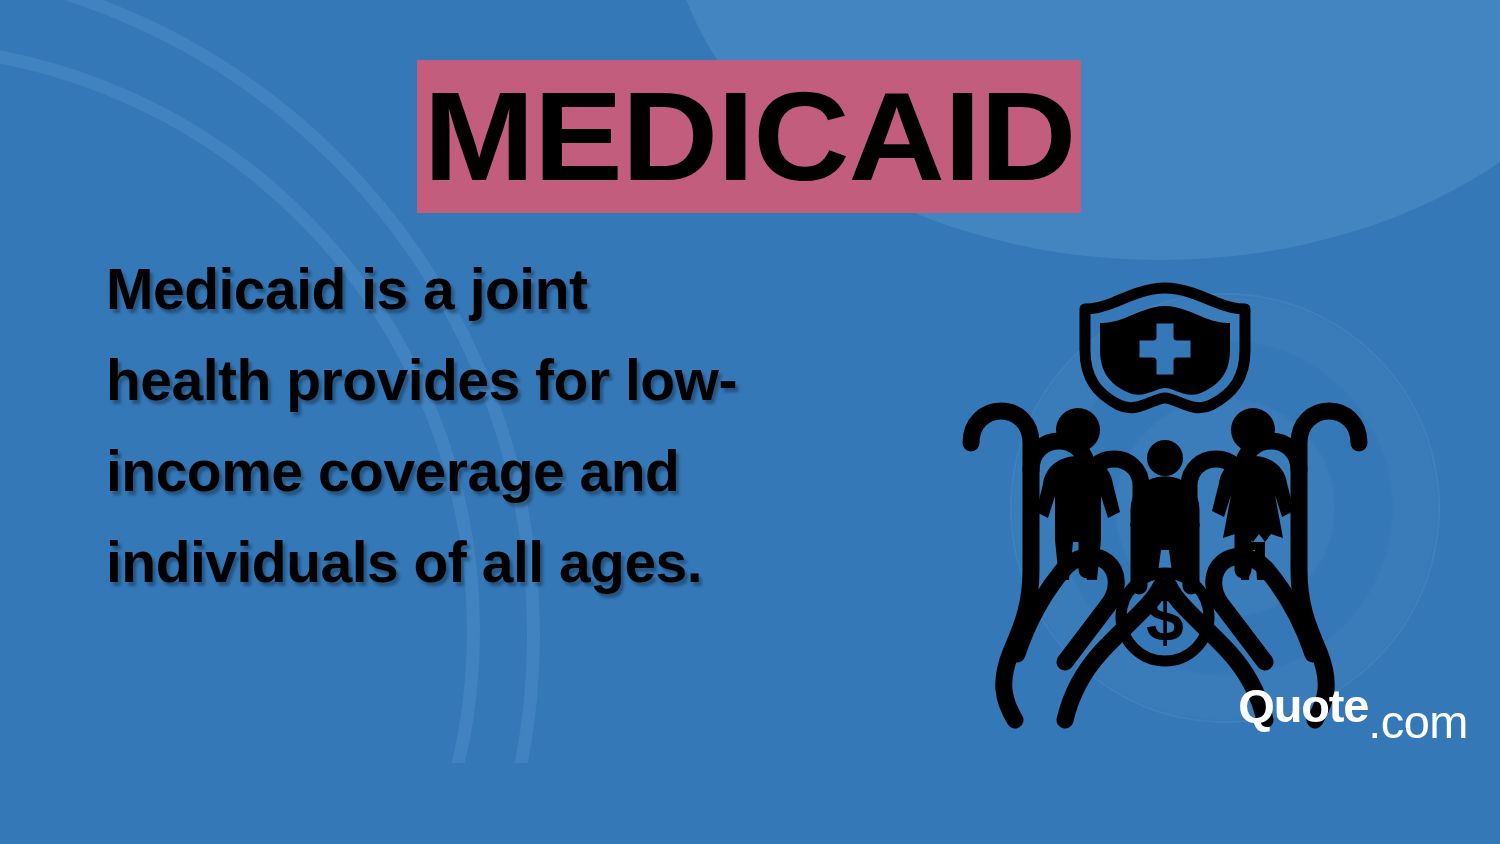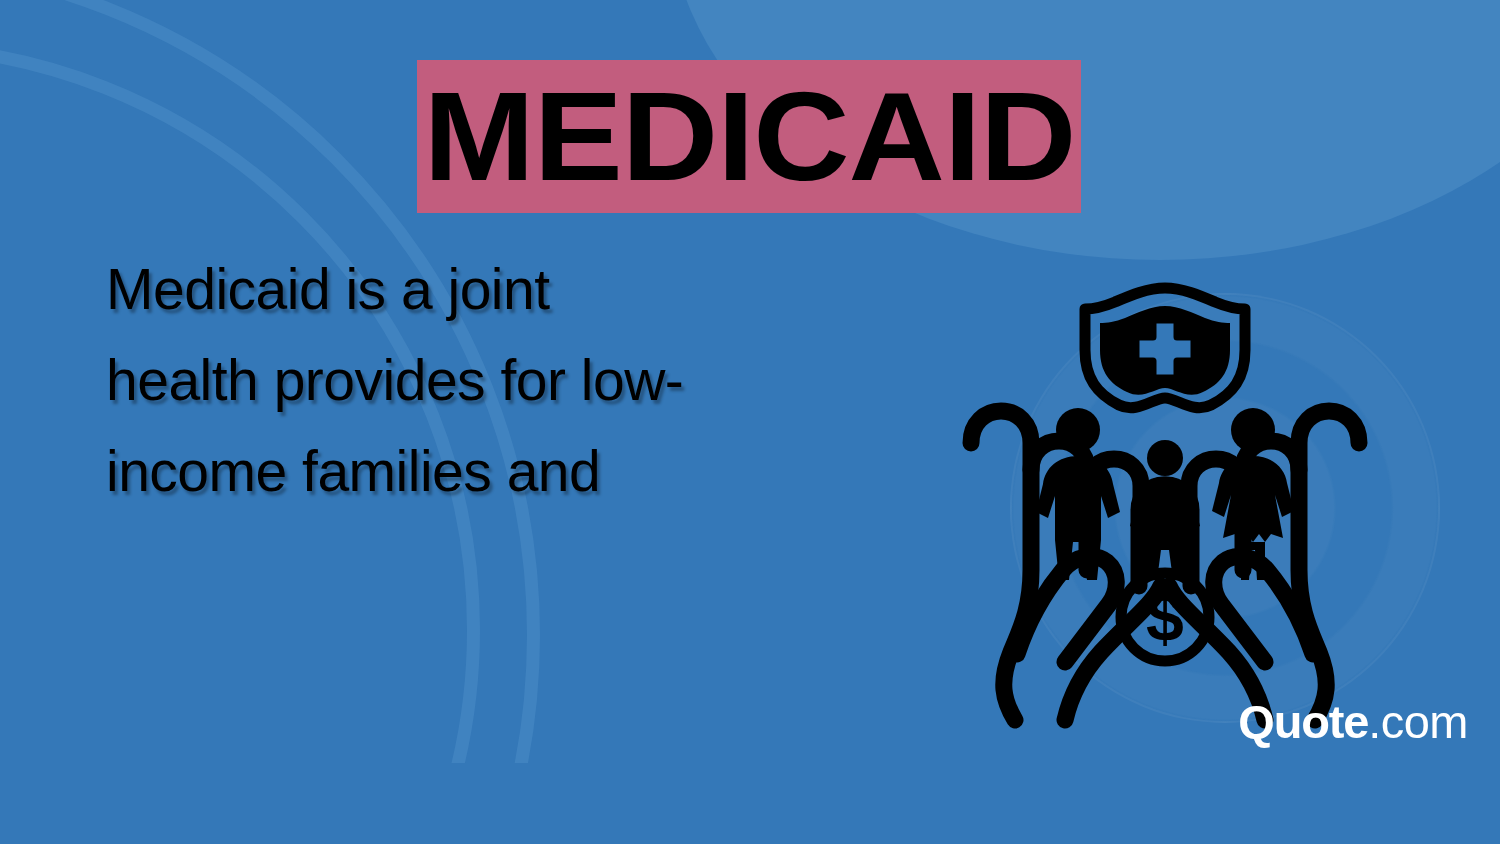--- a/index.html
+++ b/index.html
@@ -109,21 +109,21 @@
   
   .body-copy {
     position: absolute;
     left: 106px;
     top: 244px;
     width: 760px;
   }
 
   .body-line {
     font-family: "Liberation Sans", sans-serif;
-    font-weight: 400;
+    font-weight: 700;
     font-size: 57px;
     line-height: 91px;
     color: #000000;
     letter-spacing: -0.5px;
     white-space: nowrap;
     text-shadow: 3px 4px 3px rgba(0,0,0,0.30);
   }
 
   
   .illustration {
@@ -153,20 +153,21 @@
     color: #ffffff;
     letter-spacing: -1.2px;
   }
 
   .logo-dotcom {
     font-family: "Liberation Sans", sans-serif;
     font-weight: 400;
     font-size: 47px;
     color: #ffffff;
     letter-spacing: -0.5px;
+    margin-top: 16px;
   }
 </style>
 </head>
 <body>
 
 <div class="card">
 
   <div class="bg-layer">
     <div class="bg-blob-topright"></div>
     <div class="bg-arc bg-arc-1"></div>
@@ -174,21 +175,22 @@
     <div class="bg-watermark"></div>
   </div>
 
   <div class="title-banner">
     <span class="title-text">MEDICAID</span>
   </div>
 
   <div class="body-copy">
     <div class="body-line">Medicaid is a joint</div>
     <div class="body-line">health provides for low-</div>
-    <div class="body-line">income families and</div>
+    <div class="body-line">income coverage and</div>
+    <div class="body-line">individuals of all ages.</div>
   </div>
 
   <div class="illustration">
     <svg viewBox="0 0 500 450" xmlns="http://www.w3.org/2000/svg" aria-hidden="true">
 
       <g fill="none" stroke="#000000" stroke-width="17" stroke-linecap="round" stroke-linejoin="round">
 
         <path d="M56 163 C56 143 70 131 86 131 C102 131 116 143 116 163
                  L116 290
                  C116 330 104 352 96 372

